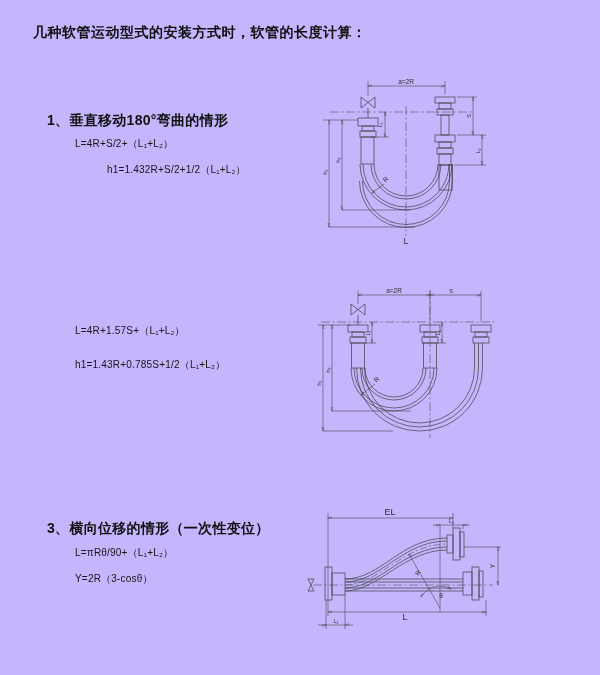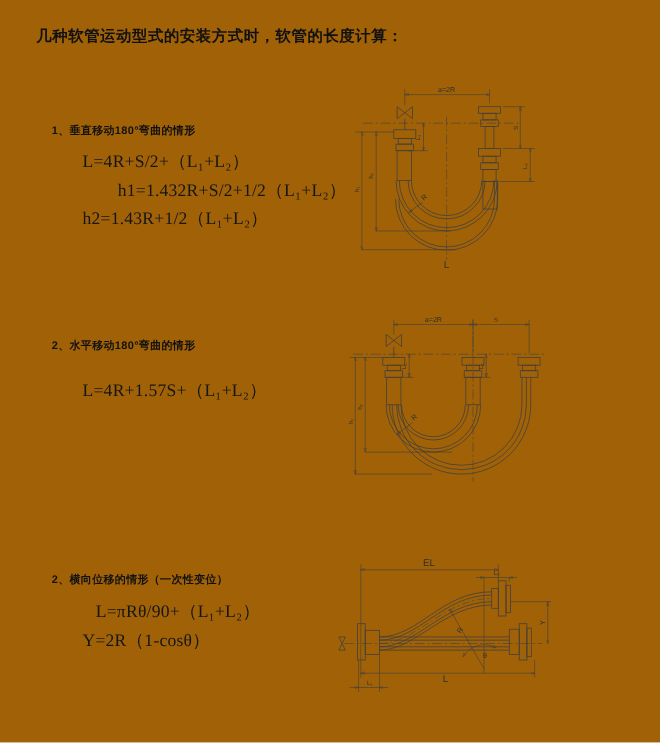--- a/index.html
+++ b/index.html
@@ -1,22 +1,22 @@
 <!DOCTYPE html>
 <html><head>
 <meta charset="utf-8">
 <style>
   html,body{margin:0;padding:0;background:#fff;}
-  .page{position:relative;width:600px;height:675px;background:#a16207;overflow:hidden;
+  .page{position:relative;width:600px;height:675px;background:#c4b5fd;overflow:hidden;
         font-family:"Liberation Sans","DejaVu Sans",sans-serif;color:#1b1b1b;
         border-right:1px solid #ddd;}
   .abs{position:absolute;white-space:nowrap;}
   .title{font-size:14px;font-weight:bold;letter-spacing:0.5px;color:#111;}
-  .heading{font-size:10px;font-weight:bold;letter-spacing:0.3px;color:#111;text-align:right;}
-  .formula{font-size:16px;color:#161616;letter-spacing:0.2px;font-family:Liberation Serif, serif;}
+  .heading{font-size:14px;font-weight:bold;letter-spacing:0.3px;color:#111;text-align:right;}
+  .formula{font-size:10px;color:#161616;letter-spacing:0.2px;}
   svg{position:absolute;overflow:visible;}
   svg line,svg path,svg rect{stroke:#3f3f3f;fill:none;stroke-width:0.7;}
   svg .dim{stroke-width:0.55;}
   svg .cl{stroke-width:0.5;stroke-dasharray:9 2.5 2 2.5;}
   svg .dash{stroke-width:0.5;stroke-dasharray:7 2.5 2 2.5;}
   svg .braid{stroke-width:0.7;}
   svg text{font-family:"Liberation Sans","DejaVu Sans",sans-serif;fill:#2e2e2e;stroke:none;}
   .dl{font-size:5.5px;}
   .dm{font-size:6.5px;}
   .big{font-size:9px;}
@@ -24,28 +24,27 @@
 </head>
 <body>
 
 <div class="page">
 
   <div class="abs title" style="left:33px;top:24px;">几种软管运动型式的安装方式时，软管的长度计算：</div>
 
   <div class="abs heading" style="left:47px;top:112px;">1、垂直移动180°弯曲的情形</div>
   <div class="abs formula" style="left:75px;top:137px;">L=4R+S/2+（L₁+L₂）</div>
   <div class="abs formula" style="left:75px;top:163px;margin-left:32px;">h1=1.432R+S/2+1/2（L₁+L₂）</div>
-  <div class="abs formula" style="left:75px;top:189px;">h2=1.43R+1/2（L₁+L₂）</div>
-
-  <div class="abs heading" style="left:47px;top:307px;">2、水平移动180°弯曲的情形</div>
-  <div class="abs formula" style="left:75px;top:345px;text-align:right;">L=4R+1.57S+（L₁+L₂）</div>
-
-  <div class="abs heading" style="left:47px;top:520px;">2、横向位移的情形（一次性变位）</div>
-  <div class="abs formula" style="left:75px;top:546px;margin-left:12px;">L=πRθ/90+（L₁+L₂）</div>
-  <div class="abs formula" style="left:75px;top:572px;">Y=2R（1-cosθ）</div>
+
+  <div class="abs formula" style="left:75px;top:324px;text-align:right;">L=4R+1.57S+（L₁+L₂）</div>
+  <div class="abs formula" style="left:75px;top:358px;">h1=1.43R+0.785S+1/2（L₁+L₂）</div>
+
+  <div class="abs heading" style="left:47px;top:520px;">3、横向位移的情形（一次性变位）</div>
+  <div class="abs formula" style="left:75px;top:546px;">L=πRθ/90+（L₁+L₂）</div>
+  <div class="abs formula" style="left:75px;top:572px;">Y=2R（3-cosθ）</div>
 
   <svg style="left:318px;top:76px;" width="180" height="172" viewBox="0 0 180 172">
     <defs>
       <marker id="ar1" markerWidth="8" markerHeight="6" refX="6.5" refY="2.2" orient="auto-start-reverse">
         <path d="M0 0 L6.8 2.2 L0 4.4 Z" fill="#3f3f3f" stroke="none"></path>
       </marker>
       <pattern id="br1" width="4" height="4" patternUnits="userSpaceOnUse">
         <path d="M0 0 L4 4 M4 0 L0 4" stroke="#8a8a8a" stroke-width="0.5"></path>
       </pattern>
     </defs>

